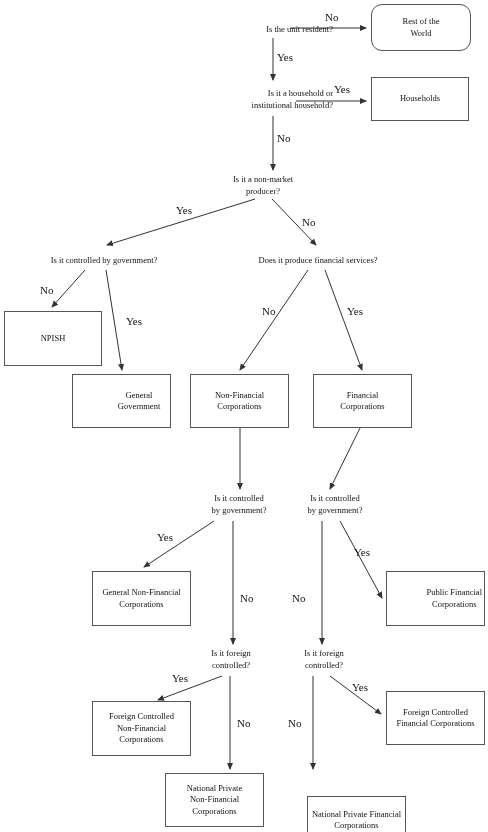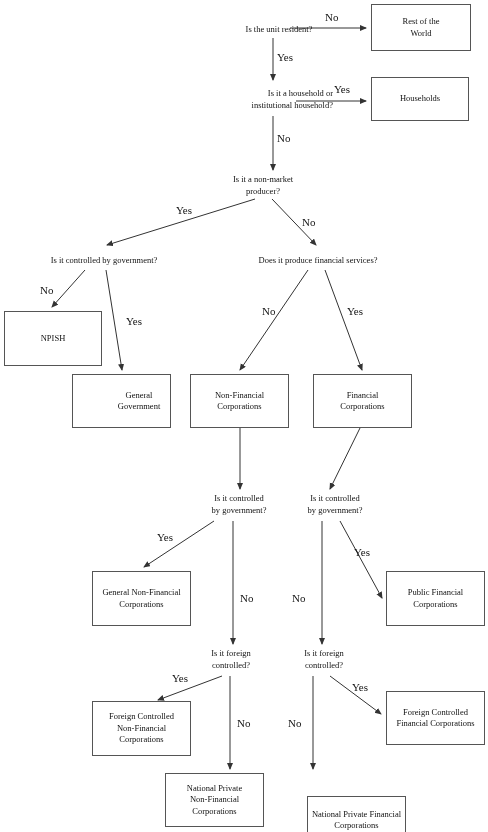--- a/index.html
+++ b/index.html
@@ -87,21 +87,21 @@
         <path d="M 340 521 L 382 598" fill="none" stroke="#333333" stroke-width="1" marker-end="url(#arrowhead)"></path>
         <path d="M 322 521 L 322 644" fill="none" stroke="#333333" stroke-width="1" marker-end="url(#arrowhead)"></path>
         <path d="M 222 676 L 158 700" fill="none" stroke="#333333" stroke-width="1" marker-end="url(#arrowhead)"></path>
         <path d="M 230 676 L 230 769" fill="none" stroke="#333333" stroke-width="1" marker-end="url(#arrowhead)"></path>
         <path d="M 330 676 L 381 714" fill="none" stroke="#333333" stroke-width="1" marker-end="url(#arrowhead)"></path>
         <path d="M 313 676 L 313 769" fill="none" stroke="#333333" stroke-width="1" marker-end="url(#arrowhead)"></path>
       </g>
   </svg>
 
   <div id="boxes-layer">
-      <div class="node-box" style="left: 371px; top: 4px; width: 100px; height: 47px; border-color: rgb(85, 85, 85);">
+      <div class="node-box" style="left: 371px; top: 4px; width: 100px; height: 47px; border-color: rgb(85, 85, 85); border-radius: 11px;">
         <span>Rest of the
 World</span>
       </div>
       <div class="node-box" style="left: 371px; top: 77px; width: 98px; height: 44px; border-color: rgb(85, 85, 85);">
         <span>Households</span>
       </div>
       <div class="node-box" style="left: 4px; top: 311px; width: 98px; height: 55px; border-color: rgb(85, 85, 85);">
         <span>NPISH</span>
       </div>
       <div class="node-box" style="left: 72px; top: 374px; width: 99px; height: 54px; border-color: rgb(85, 85, 85); padding-left: 37px;">
@@ -112,21 +112,21 @@
 Corporations</span>
       </div>
       <div class="node-box" style="left: 313px; top: 374px; width: 99px; height: 54px; border-color: rgb(85, 85, 85);">
         <span>Financial
 Corporations</span>
       </div>
       <div class="node-box" style="left: 92px; top: 571px; width: 99px; height: 55px; border-color: rgb(85, 85, 85);">
         <span>General Non-Financial
 Corporations</span>
       </div>
-      <div class="node-box" style="left: 386px; top: 571px; width: 99px; height: 55px; border-color: rgb(85, 85, 85);">
+      <div class="node-box" style="left: 386px; top: 571px; width: 99px; height: 55px; border-color: rgb(85, 85, 85); justify-content: flex-end;">
         <span>Public Financial
 Corporations</span>
       </div>
       <div class="node-box" style="left: 92px; top: 701px; width: 99px; height: 55px; border-color: rgb(85, 85, 85);">
         <span>Foreign Controlled
 Non-Financial
 Corporations</span>
       </div>
       <div class="node-box" style="left: 386px; top: 691px; width: 99px; height: 54px; border-color: rgb(85, 85, 85);">
         <span>Foreign Controlled
@@ -136,21 +136,21 @@
         <span>National Private
 Non-Financial
 Corporations</span>
       </div>
       <div class="node-box" style="left: 283px; top: 796px; width: 99px; height: 48px; border-color: rgb(85, 85, 85); margin-left: 24px;">
         <span>National Private Financial
 Corporations</span>
       </div>
     </div>
   <div id="decisions-layer">
-      <div class="decision-text" style="left: 225px; top: 24px; width: 108px;">Is the unit resident?</div>
+      <div class="decision-text" style="left: 225px; top: 24px; width: 108px; text-align: right;">Is the unit resident?</div>
       <div class="decision-text" style="left: 193px; top: 88px; width: 140px; text-align: right;">Is it a household or
 institutional household?</div>
       <div class="decision-text" style="left: 213px; top: 174px; width: 100px;">Is it a non-market
 producer?</div>
       <div class="decision-text" style="left: 36px; top: 255px; width: 136px;">Is it controlled by government?</div>
       <div class="decision-text" style="left: 243px; top: 255px; width: 150px;">Does it produce financial services?</div>
       <div class="decision-text" style="left: 200px; top: 493px; width: 78px;">Is it controlled
 by government?</div>
       <div class="decision-text" style="left: 296px; top: 493px; width: 78px;">Is it controlled
 by government?</div>

